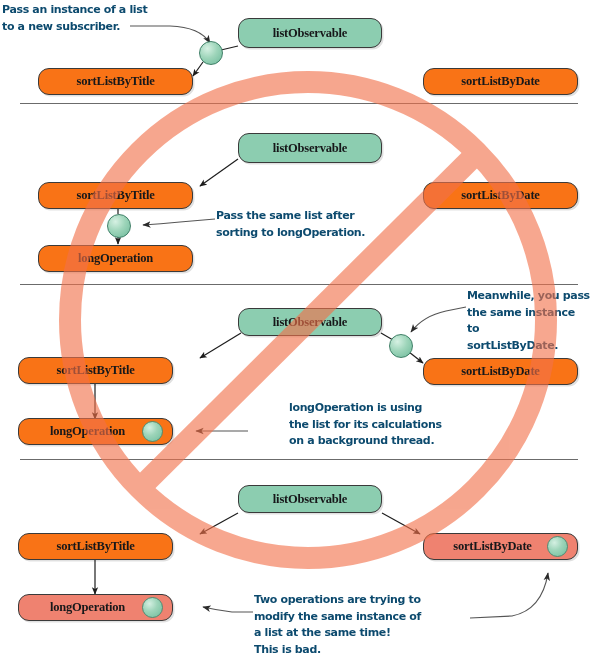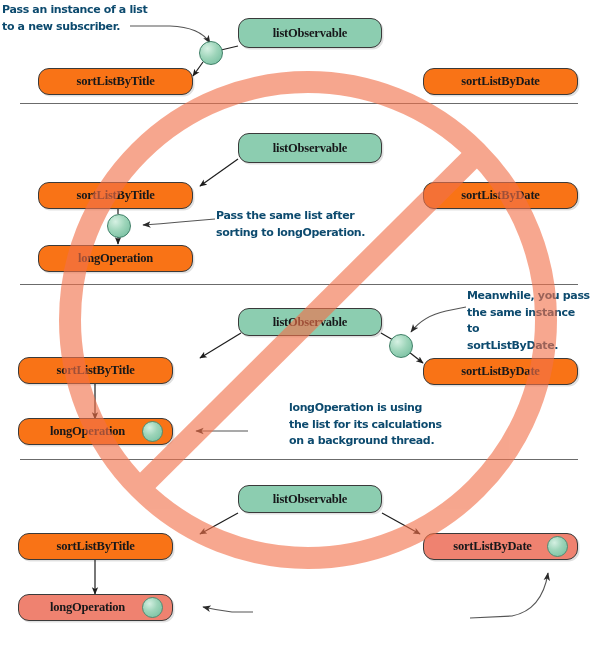--- a/index.html
+++ b/index.html
@@ -220,20 +220,24 @@
   <div class="node red with-ball" style="left:423px; top:533px; width:155px; height:27px;">
     <span class="node-label">sortListByDate</span>
     <span class="inner-ball"></span>
   </div>
 
   <div class="node red with-ball" style="left:18px; top:594px; width:155px; height:27px;">
     <span class="node-label">longOperation</span>
     <span class="inner-ball"></span>
   </div>
 
+  <div class="annot" style="left:254px; top:592px;">Two operations are trying to
+modify the same instance of
+a list at the same time!
+This is bad.</div>
 
   <svg id="svg-prohibition" class="layer" viewBox="0 0 590 661">
     <g opacity="0.62">
       <circle cx="308" cy="320" r="238" fill="none" stroke="#f2714a" stroke-width="22"></circle>
       <line x1="478" y1="152" x2="139" y2="489" stroke="#f2714a" stroke-width="22" stroke-linecap="butt"></line>
     </g>
   </svg>
 
 </div>
 

